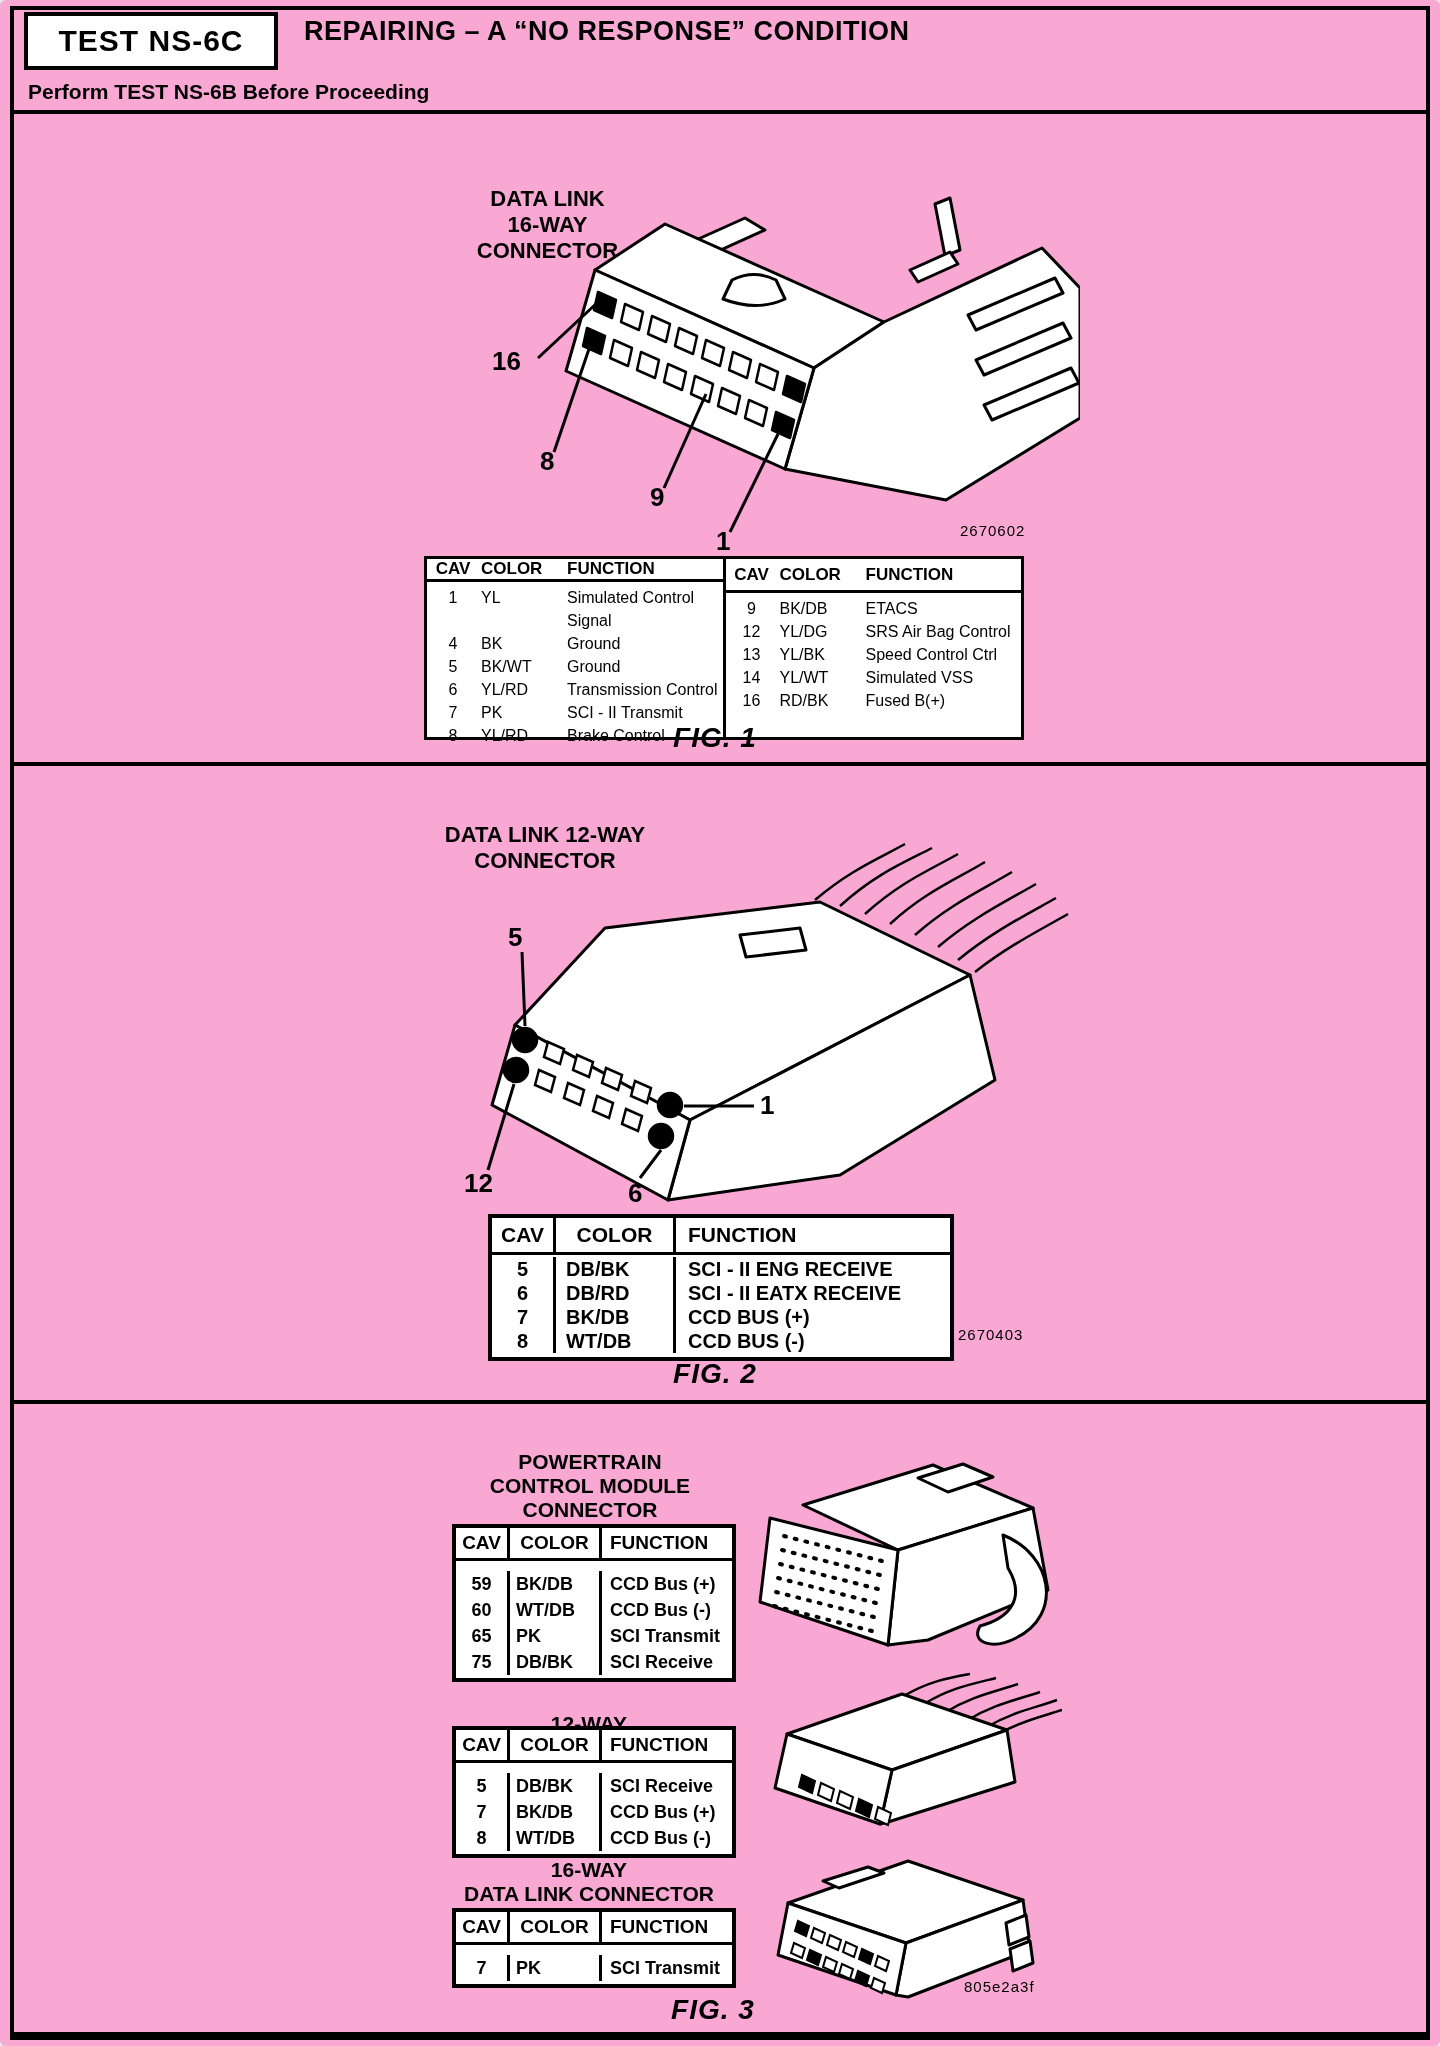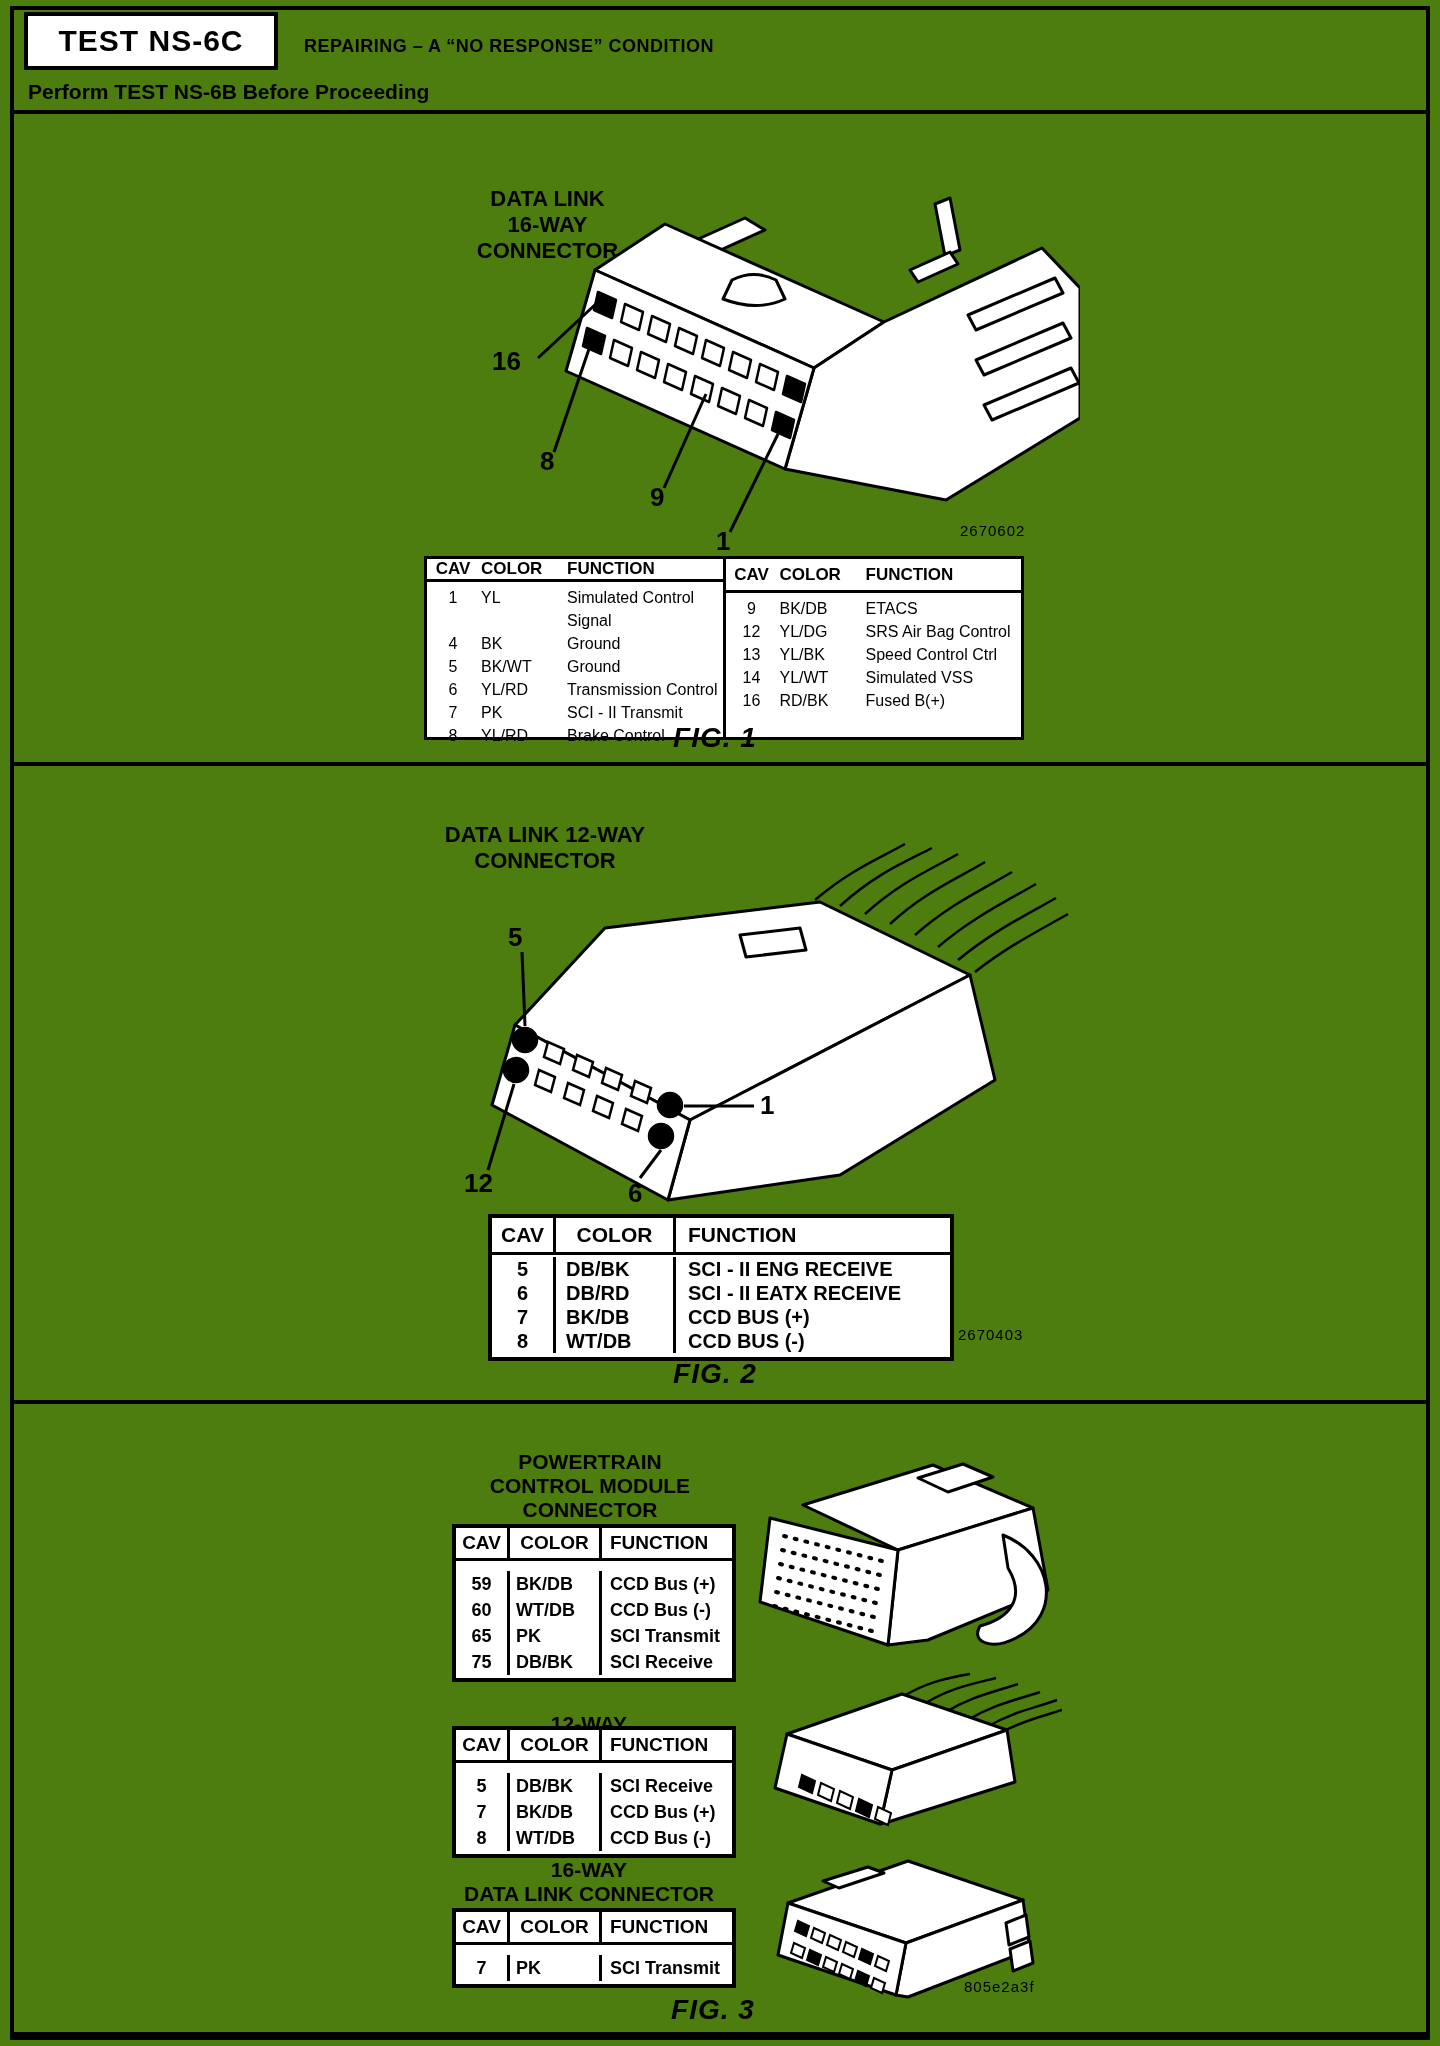--- a/index.html
+++ b/index.html
@@ -1,24 +1,24 @@
 <!DOCTYPE html>
 <html><head>
 <meta charset="utf-8">
 <style>
   html,body{margin:0;padding:0;background:#e8e8e8;}
-  .page{position:relative;width:1440px;height:2046px;background:#4d7c0f;
-        font-family:"Liberation Sans",sans-serif;color:#000;overflow:hidden;}
+  .page{position:relative;width:1440px;height:2046px;background:#f9a8d4;
+        font-family:"Liberation Sans",sans-serif;color:#000;overflow:hidden;border-radius:6px;}
   .abs{position:absolute;}
   .frame{left:10px;top:6px;width:1412px;height:2022px;border:4px solid #000;border-bottom-width:8px;}
   .rule{left:14px;width:1412px;height:4px;background:#000;}
   .test-box{left:24px;top:12px;width:246px;height:50px;border:4px solid #000;background:#fff;
             display:flex;align-items:center;justify-content:center;
             font-size:30px;font-weight:700;letter-spacing:1px;}
-  .hdr-title{left:304px;top:36px;font-size:18px;font-weight:700;letter-spacing:.5px;}
+  .hdr-title{left:304px;top:16px;font-size:27px;font-weight:700;letter-spacing:.5px;}
   .perform{left:28px;top:80px;font-size:21px;font-weight:700;text-align:center;}
   .fig-label{font-size:22px;font-weight:700;line-height:26px;text-align:center;}
   .fig-caption{font-size:28px;font-weight:700;font-style:italic;text-align:center;letter-spacing:1px;}
   .fig-code{font-size:15px;font-weight:400;letter-spacing:1px;}
   .callout{font-size:26px;font-weight:700;}
   svg{display:block;}
 
   
   .t1{left:424px;top:556px;width:594px;height:178px;border:3px solid #000;display:flex;background:#fff;}
   .t1-half{flex:1;display:flex;flex-direction:column;}

